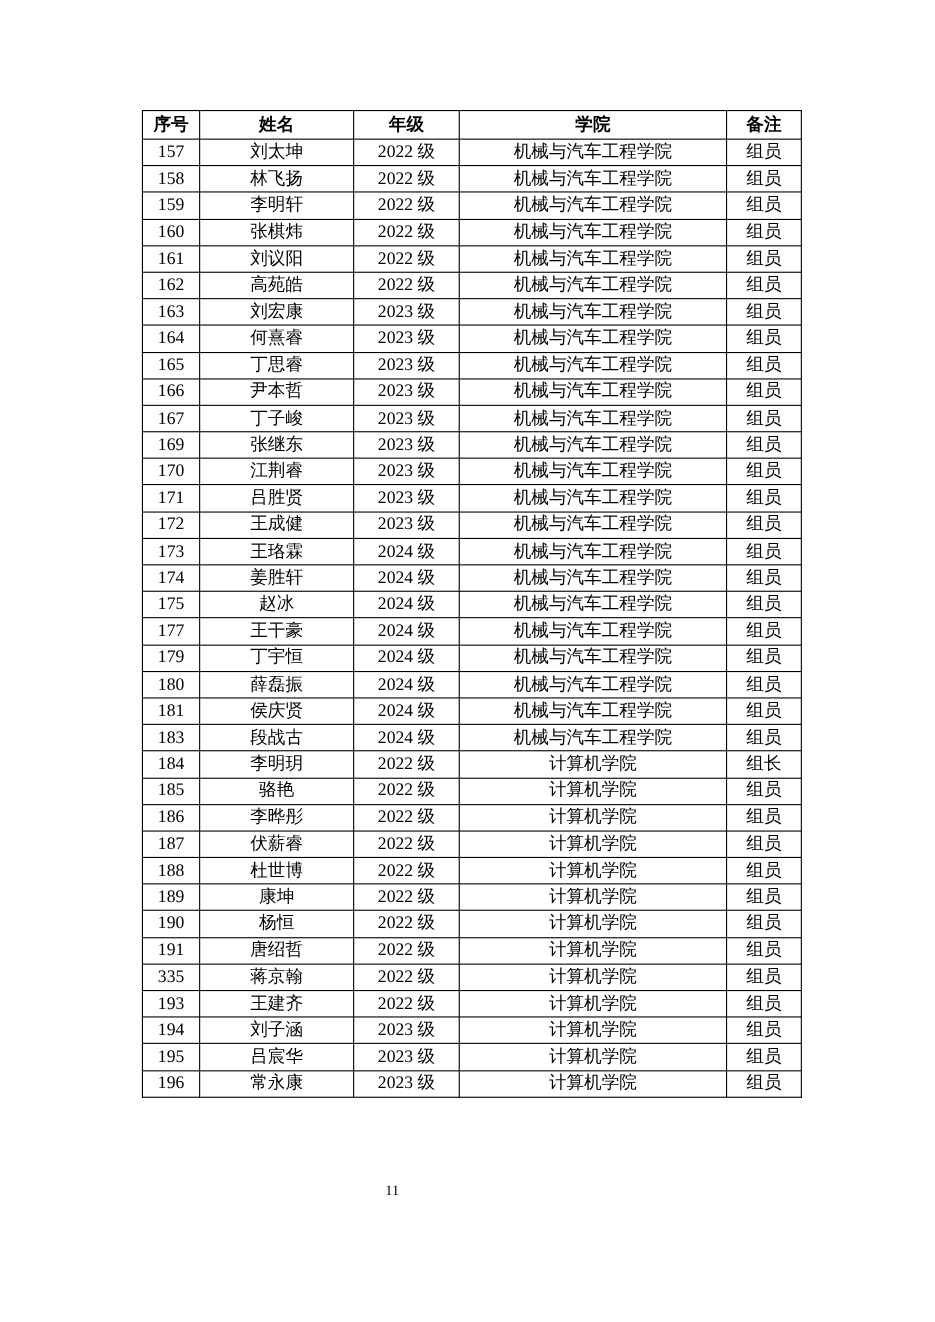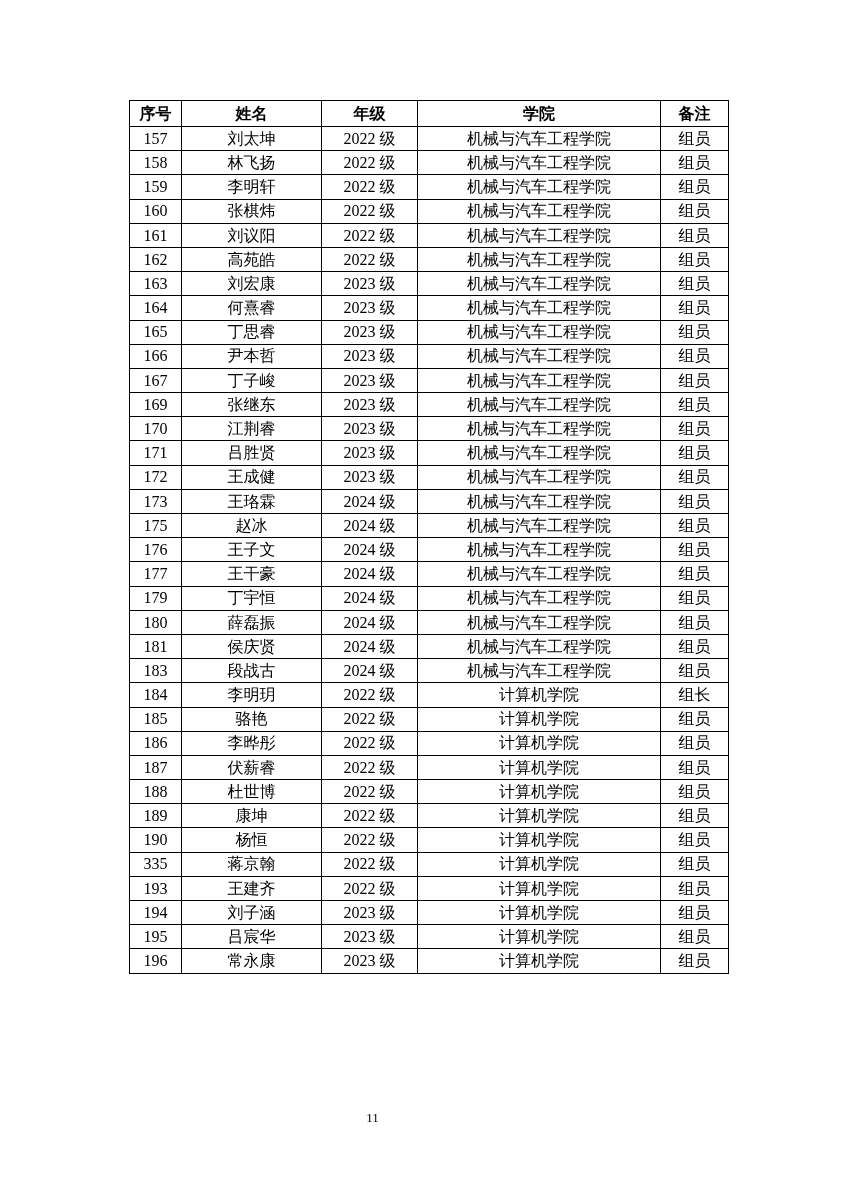--- a/index.html
+++ b/index.html
@@ -47,27 +47,26 @@
     height: 23.2px;
   }
   col.c-serial  { width: 52px;  }
   col.c-name    { width: 140px; }
   col.c-grade   { width: 96px;  }
   col.c-college { width: 243px; }
   col.c-note    { width: 68px;  }
   .page-number {
     position: absolute;
     left: 0;
-    top: 1110px;
+    top: 1074px;
     width: 713px;
     text-align: center;
     font-size: 13px;
     font-family: "Liberation Serif", "DejaVu Serif", serif;
     color: #000000;
-    padding-left: 16px;
   }
 </style>
 </head>
 <body>
 
 <div class="page">
 
   <table class="roster">
     <colgroup>
       <col class="c-serial">
@@ -193,34 +192,34 @@
           <td>组员</td>
         </tr>
         <tr>
           <td>173</td>
           <td>王珞霖</td>
           <td>2024 级</td>
           <td>机械与汽车工程学院</td>
           <td>组员</td>
         </tr>
         <tr>
+          <td>174</td>
+          <td>姜胜轩</td>
+          <td>2024 级</td>
+          <td>机械与汽车工程学院</td>
+          <td>组员</td>
+        </tr>
+        <tr>
           <td>175</td>
           <td>赵冰</td>
           <td>2024 级</td>
           <td>机械与汽车工程学院</td>
           <td>组员</td>
         </tr>
         <tr>
-          <td>176</td>
-          <td>王子文</td>
-          <td>2024 级</td>
-          <td>机械与汽车工程学院</td>
-          <td>组员</td>
-        </tr>
-        <tr>
           <td>177</td>
           <td>王干豪</td>
           <td>2024 级</td>
           <td>机械与汽车工程学院</td>
           <td>组员</td>
         </tr>
         <tr>
           <td>179</td>
           <td>丁宇恒</td>
           <td>2024 级</td>
@@ -291,20 +290,27 @@
           <td>组员</td>
         </tr>
         <tr>
           <td>190</td>
           <td>杨恒</td>
           <td>2022 级</td>
           <td>计算机学院</td>
           <td>组员</td>
         </tr>
         <tr>
+          <td>191</td>
+          <td>唐绍哲</td>
+          <td>2022 级</td>
+          <td>计算机学院</td>
+          <td>组员</td>
+        </tr>
+        <tr>
           <td>335</td>
           <td>蒋京翰</td>
           <td>2022 级</td>
           <td>计算机学院</td>
           <td>组员</td>
         </tr>
         <tr>
           <td>193</td>
           <td>王建齐</td>
           <td>2022 级</td>

